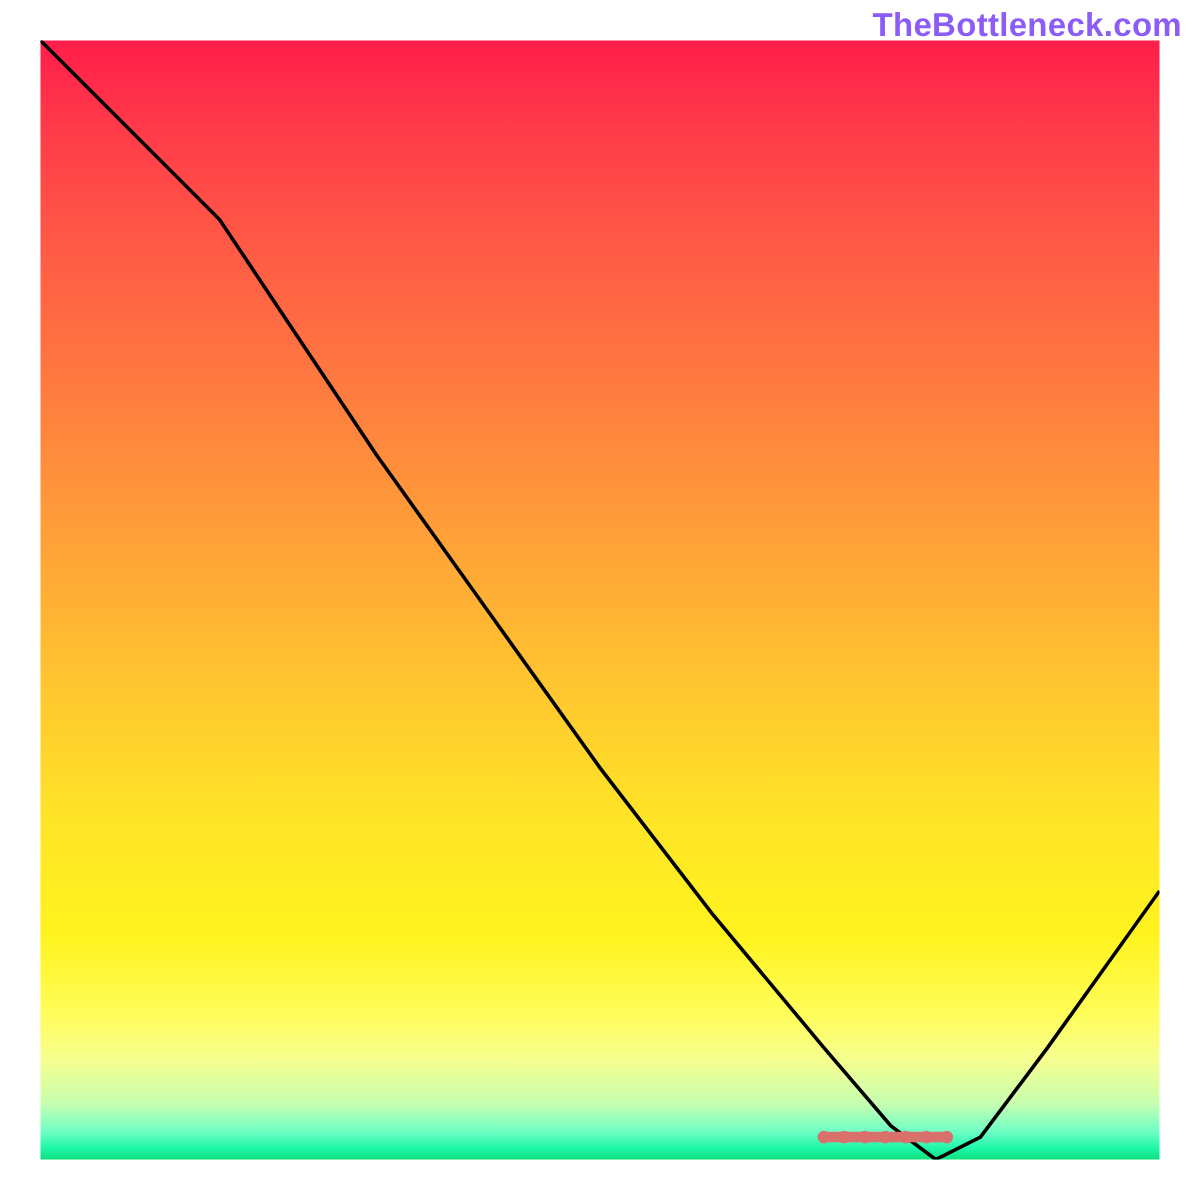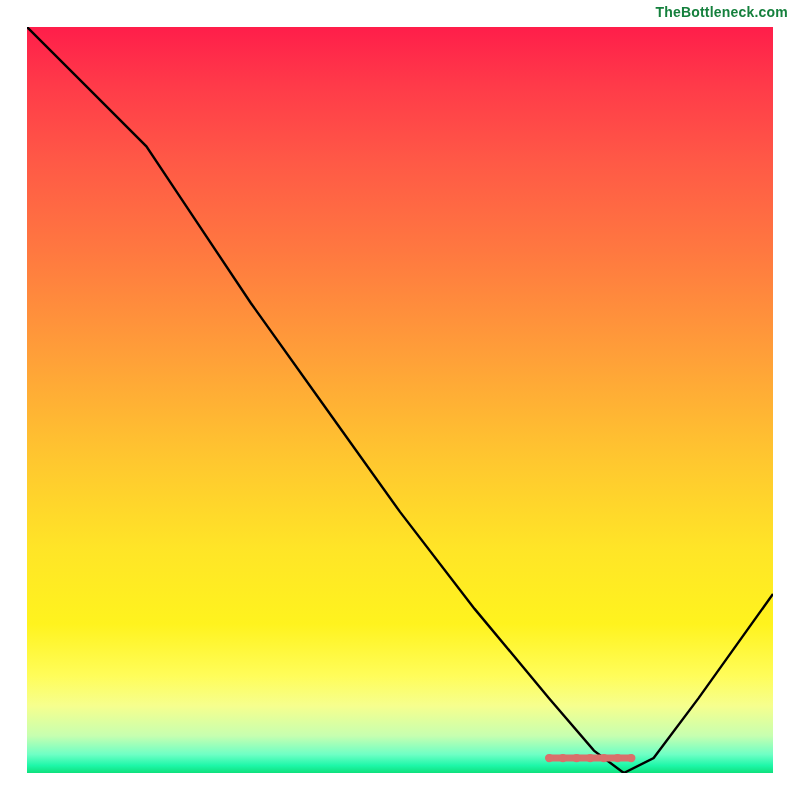--- a/index.html
+++ b/index.html
@@ -12,23 +12,23 @@
   }
   .wrap {
     position: relative;
     width: 800px;
     height: 800px;
   }
   .watermark {
     position: absolute;
     top: 4px;
     right: 12px;
-    font-size: 14px;
+    font-size: 22px;
     font-weight: bold;
-    color: #15803d;
+    color: #8b5cf6;
     letter-spacing: 0.2px;
   }
   
   .plot {
     position: absolute;
     left: 27px;
     top: 27px;
     width: 746px;
     height: 746px;
     

